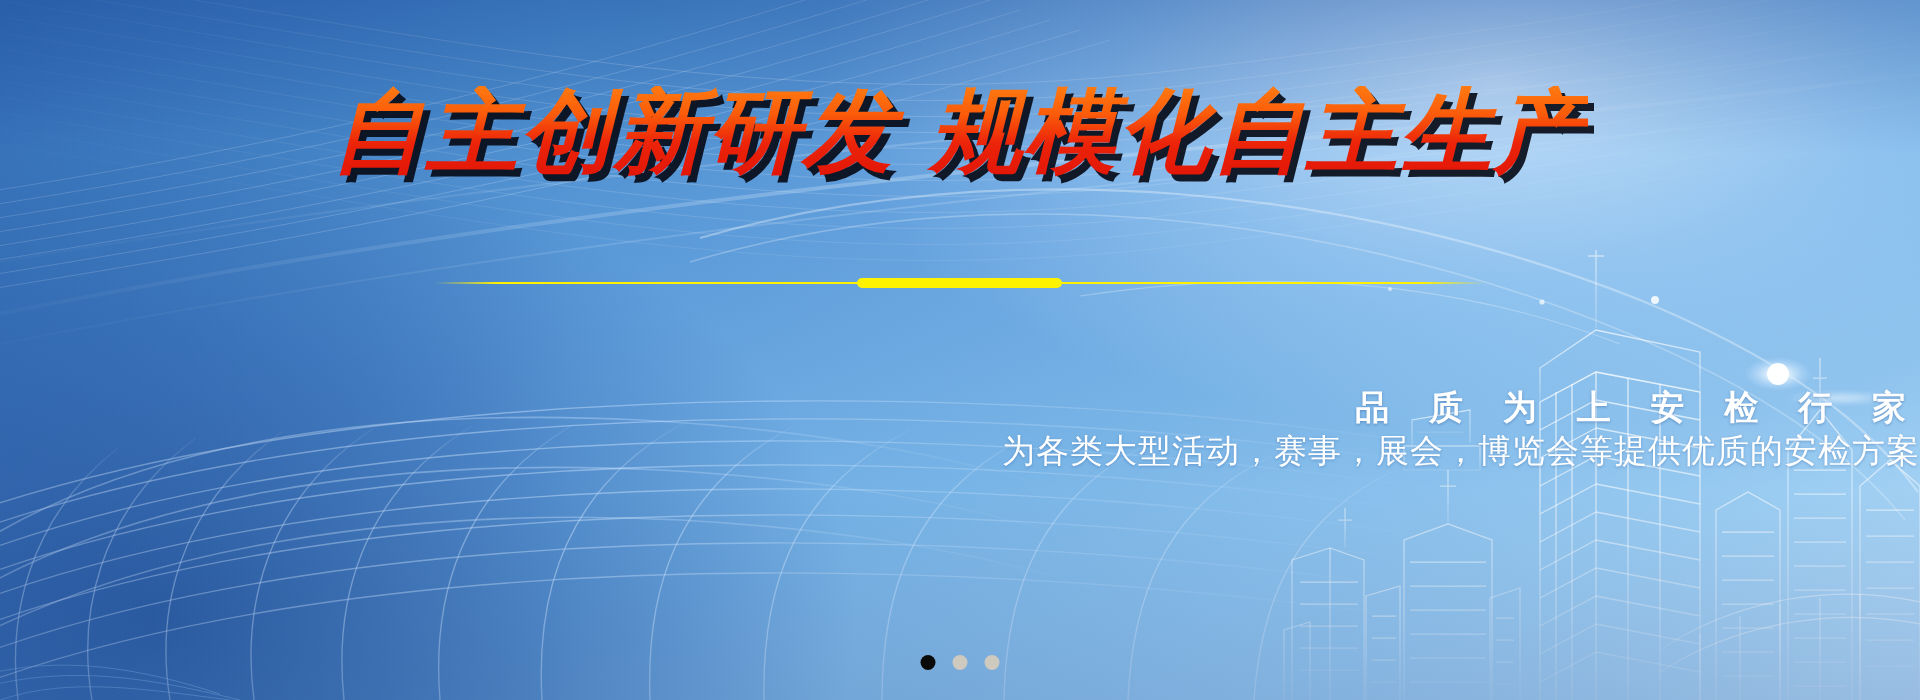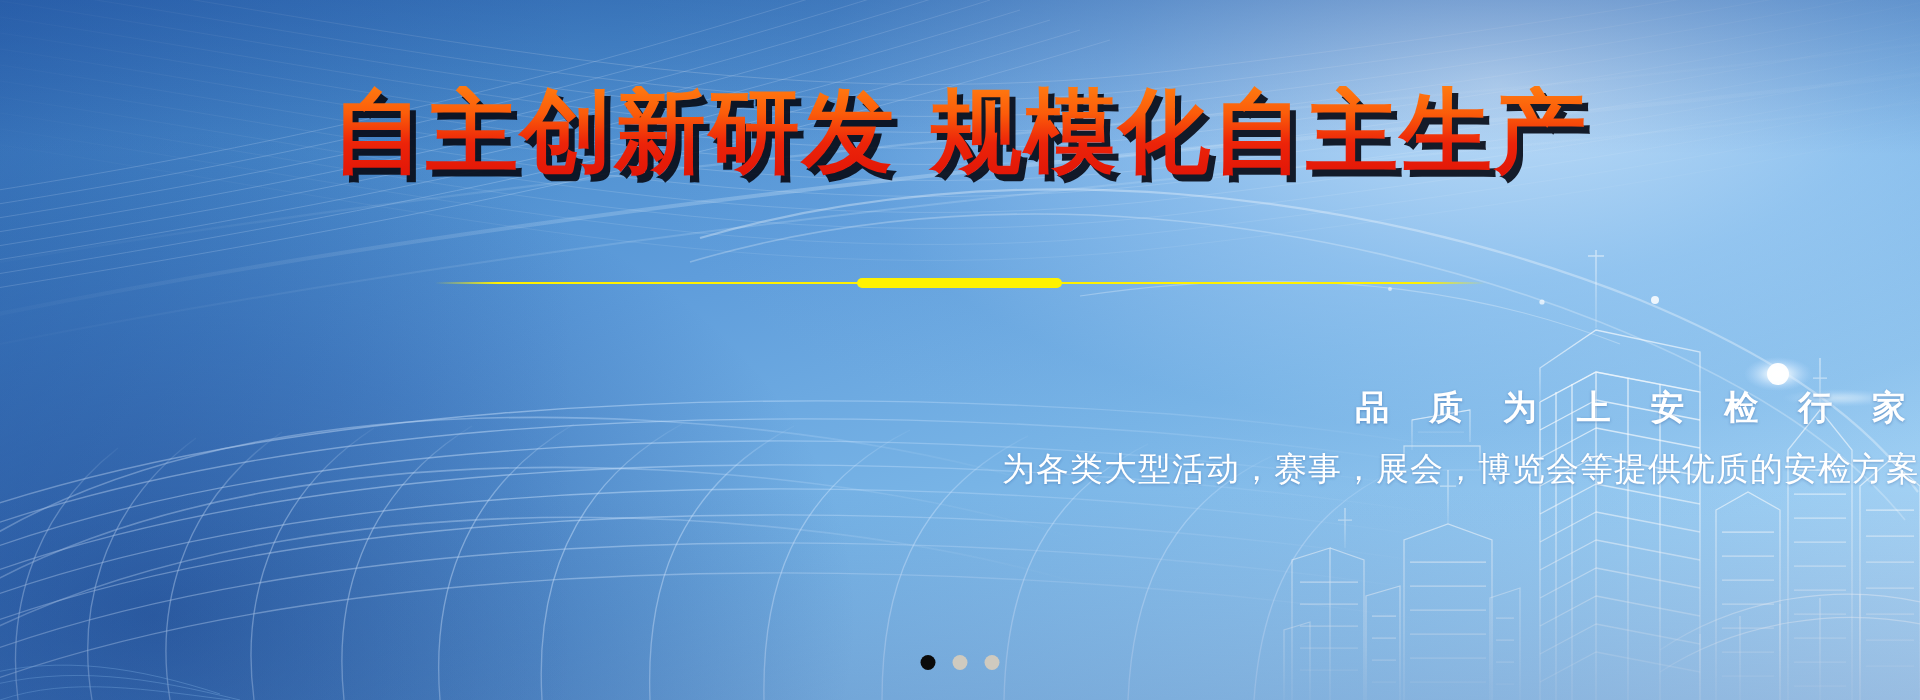--- a/index.html
+++ b/index.html
@@ -27,21 +27,21 @@
     background:
       linear-gradient(to bottom, rgba(20,62,140,0.30) 0%, rgba(20,62,140,0.0) 22%),
       linear-gradient(to right, rgba(20,62,140,0.26) 0%, rgba(20,62,140,0.0) 30%),
       linear-gradient(to bottom, rgba(0,0,0,0) 70%, rgba(26,70,145,0.22) 100%);
     pointer-events:none;
   }
 
   
   .title-wrap{
     position:absolute; left:0; right:0; top:86px;
-    text-align:center; z-index:40;
+    text-align:center; z-index:40;font-style:italic;
   }
   .main-title{
     display:inline-block;
     font-family:"DejaVu Sans", sans-serif;
     font-size:92px;
     font-weight:bold;
     line-height:1.0;
     letter-spacing:2px;
     background:linear-gradient(to bottom, #ff7a10 0%, #fb5c0a 30%, #ec2409 62%, #e11507 100%);
     -webkit-background-clip:text;
@@ -69,21 +69,20 @@
   
   .sub-wrap{ position:absolute; left:0; right:0; top:385px; text-align:right; z-index:40; }
   .sub-main{
     font-family:"DejaVu Sans", sans-serif;
     font-size:34px; font-weight:bold; color:#ffffff;
     letter-spacing:14px; line-height:1.3;
     text-shadow:0 1px 3px rgba(20,60,130,0.35);
     white-space:nowrap;
   }
   .sub-desc{
-    margin-top:18px;
     font-family:"DejaVu Sans", sans-serif;
     font-size:33px; font-weight:400; color:#ffffff;
     letter-spacing:1px; line-height:1.35;
     text-shadow:0 1px 3px rgba(20,60,130,0.30);
     white-space:nowrap;
   }
 
   
   .dots{
     position:absolute; top:655px; left:50%; transform:translateX(-50%);

